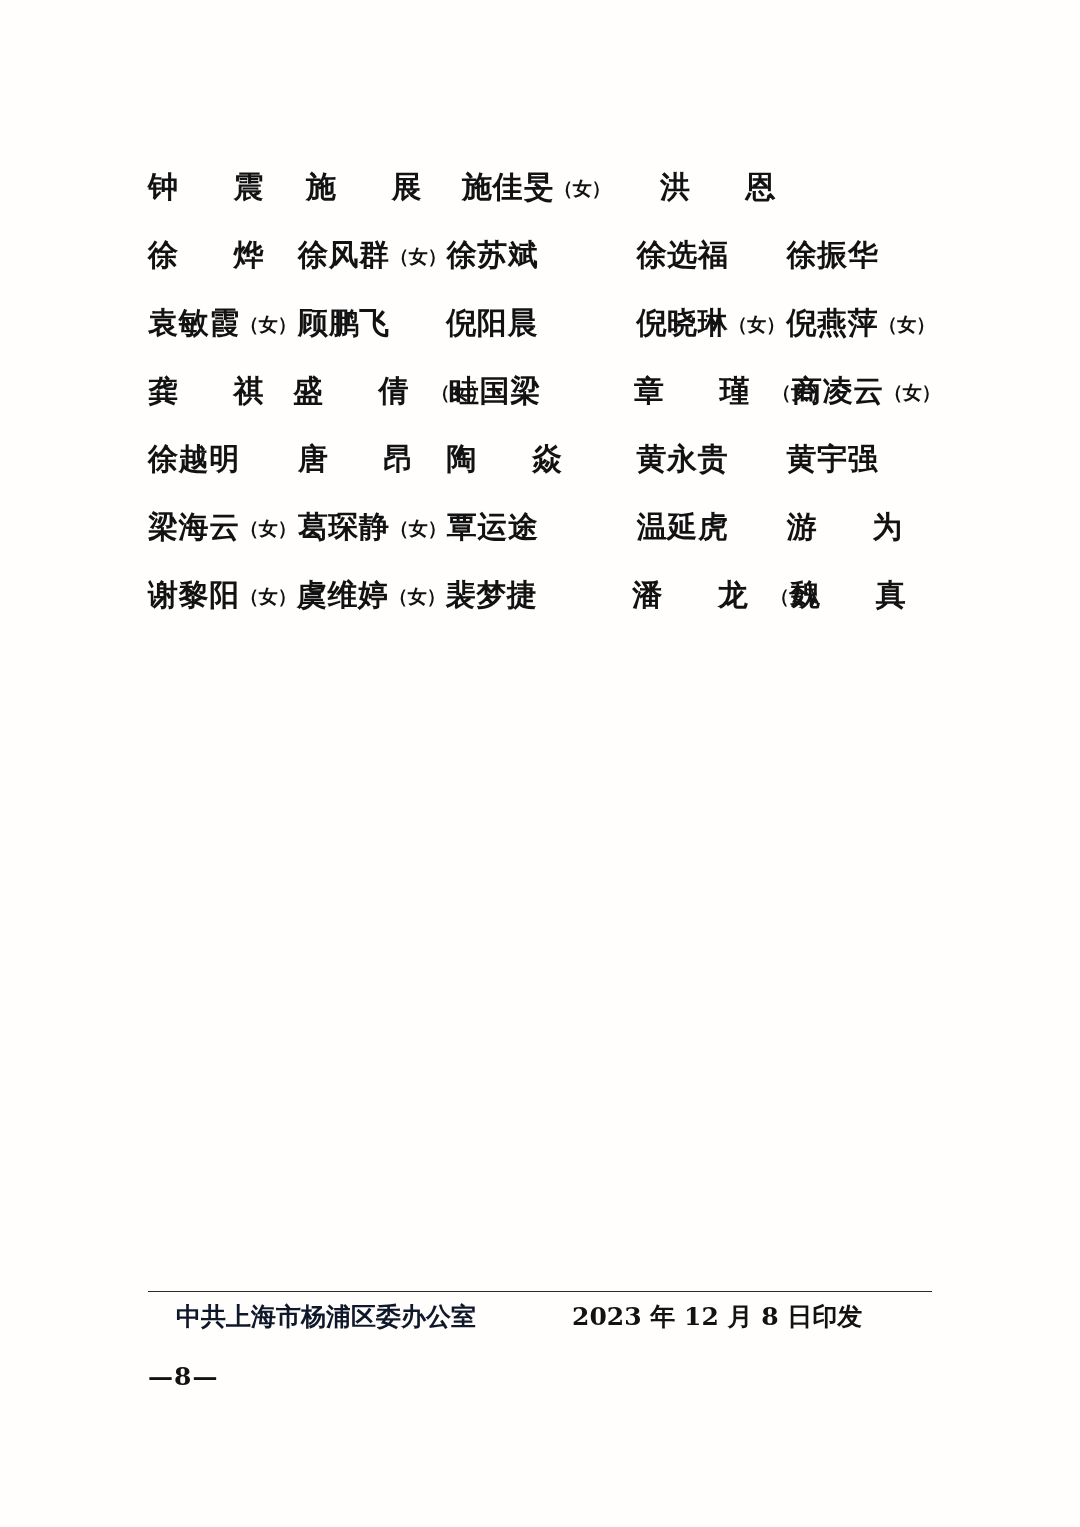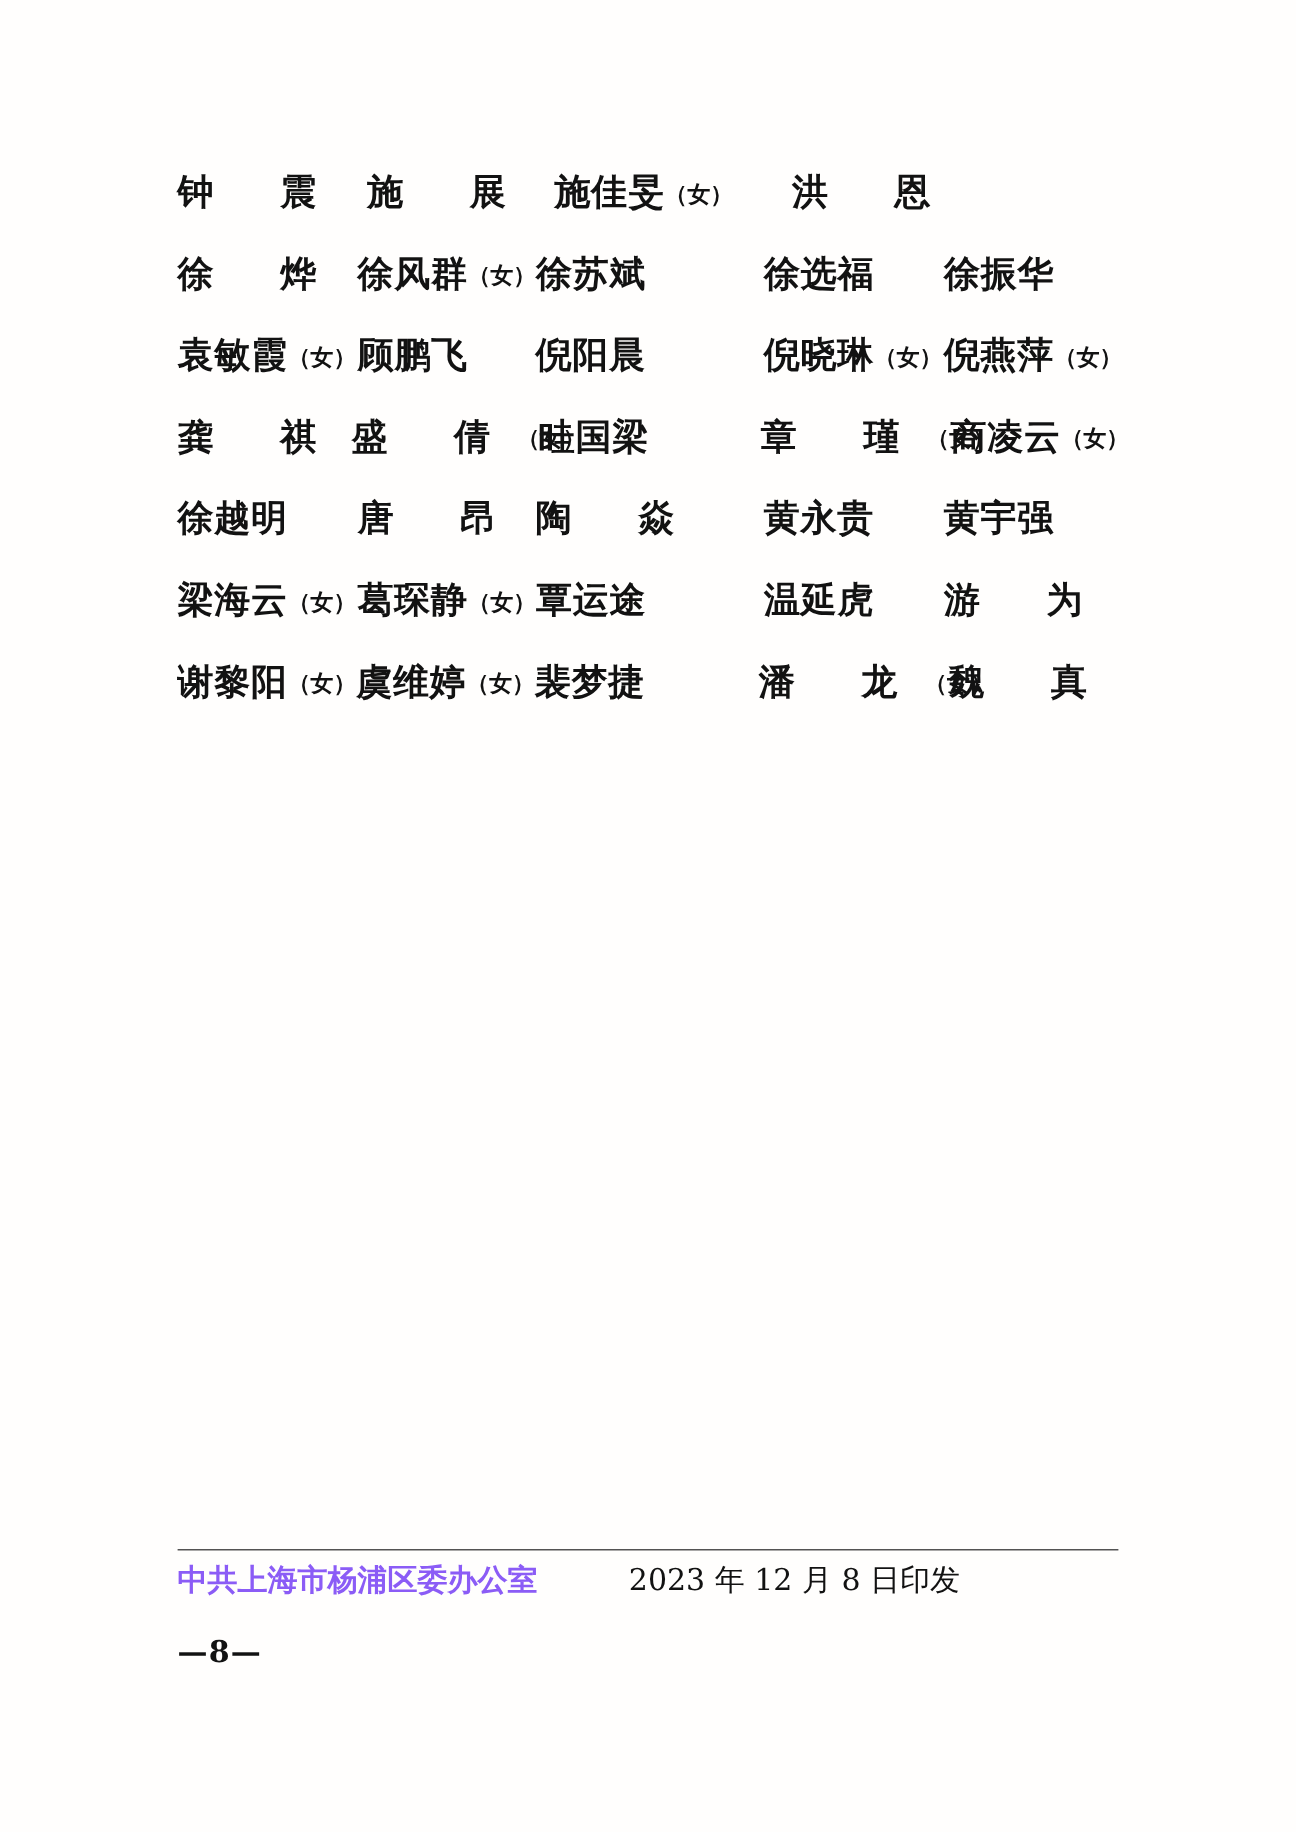--- a/index.html
+++ b/index.html
@@ -22,21 +22,21 @@
     background: #fffefd;
   }
   .name-block {
     position: absolute;
     left: 148px;
     top: 140px;
     width: 800px;
   }
   .name-row {
     display: flex;
-    align-items: flex-start;
+    align-items: flex-end;
     height: 68px;
   }
   .name-cell {
     font-size: 30px;
     letter-spacing: 0.02em;
     white-space: nowrap;
     font-family: "DejaVu Serif", "Liberation Serif", serif;
     font-weight: 600;
     color: #121212;
   }
@@ -68,27 +68,28 @@
     position: absolute;
     left: 148px;
     top: 1300px;
     width: 784px;
     display: flex;
     align-items: baseline;
   }
   .footer-left {
     font-size: 25px;
     font-weight: 600;
+    margin-left: 28px;
     white-space: nowrap;
-    color: #8b5cf6;
+    color: #0f172a;
   }
   .footer-right {
     font-size: 25px;
-    font-weight: 400;
-    margin-left: 76px;
+    font-weight: 700;
+    margin-left: 96px;
     white-space: nowrap;
     color: #121212;
   }
   .page-number {
     position: absolute;
     left: 148px;
     top: 1362px;
     font-size: 25px;
     font-weight: 600;
     letter-spacing: 0.04em;

